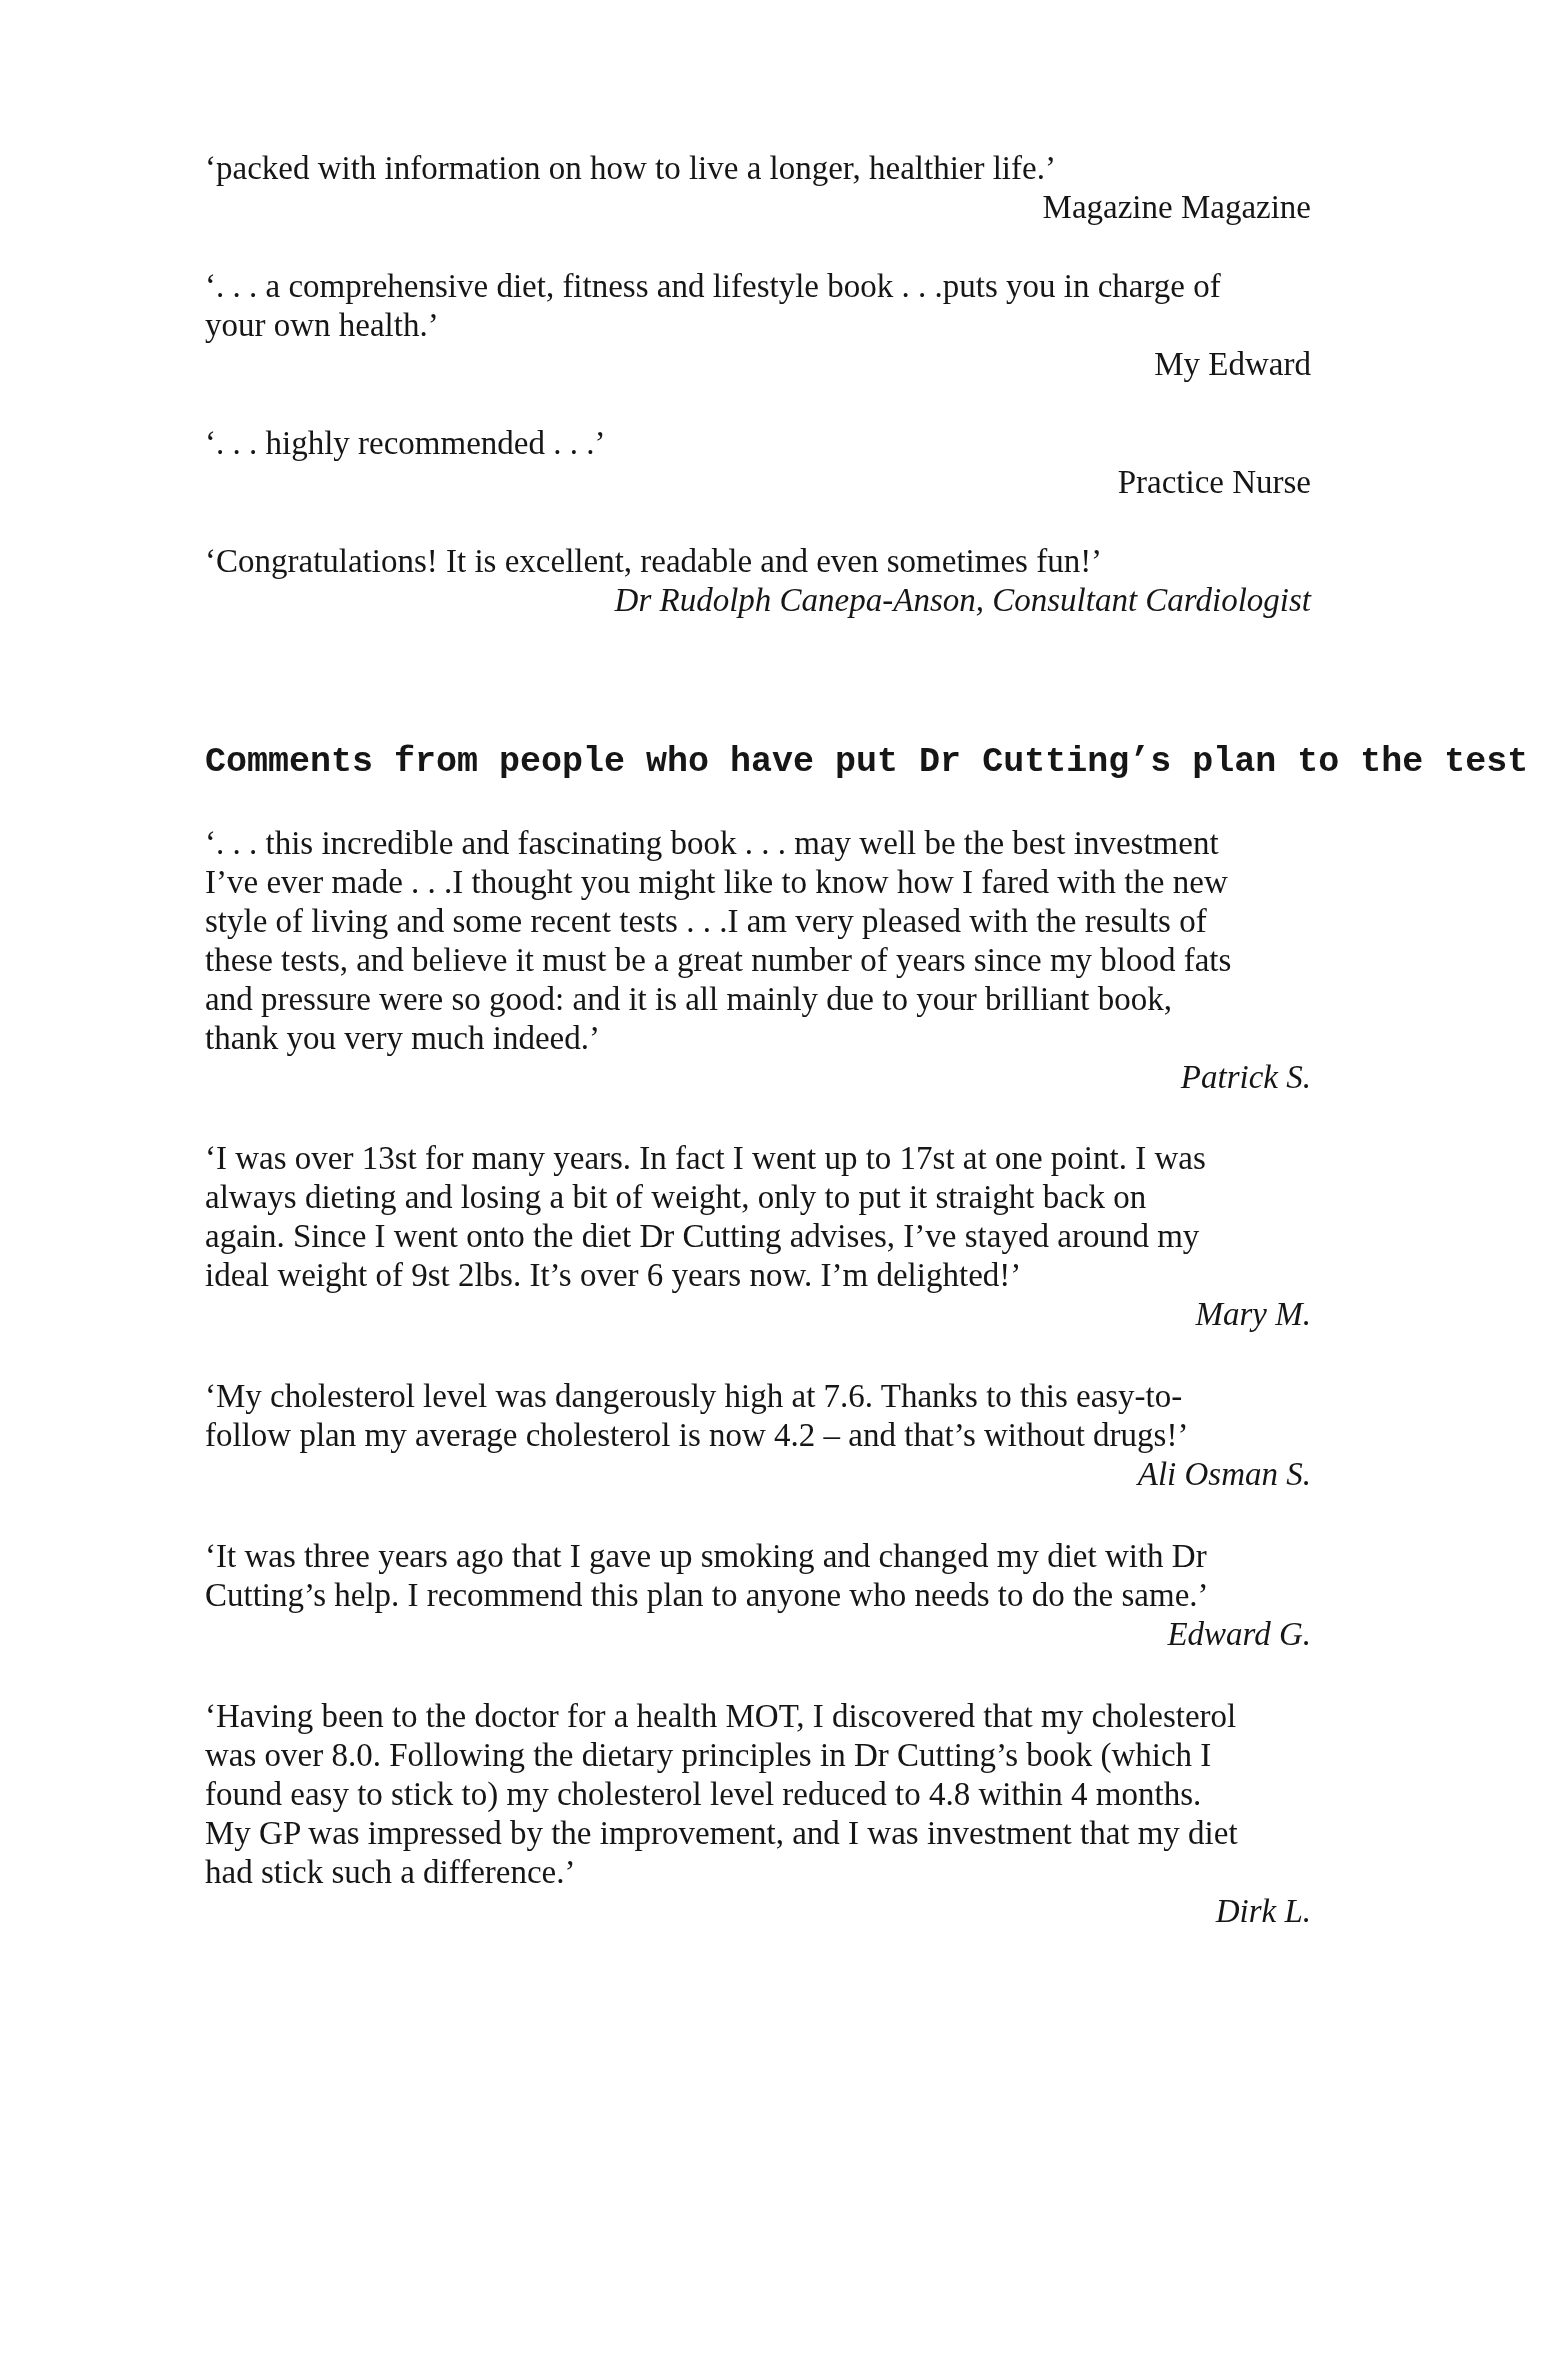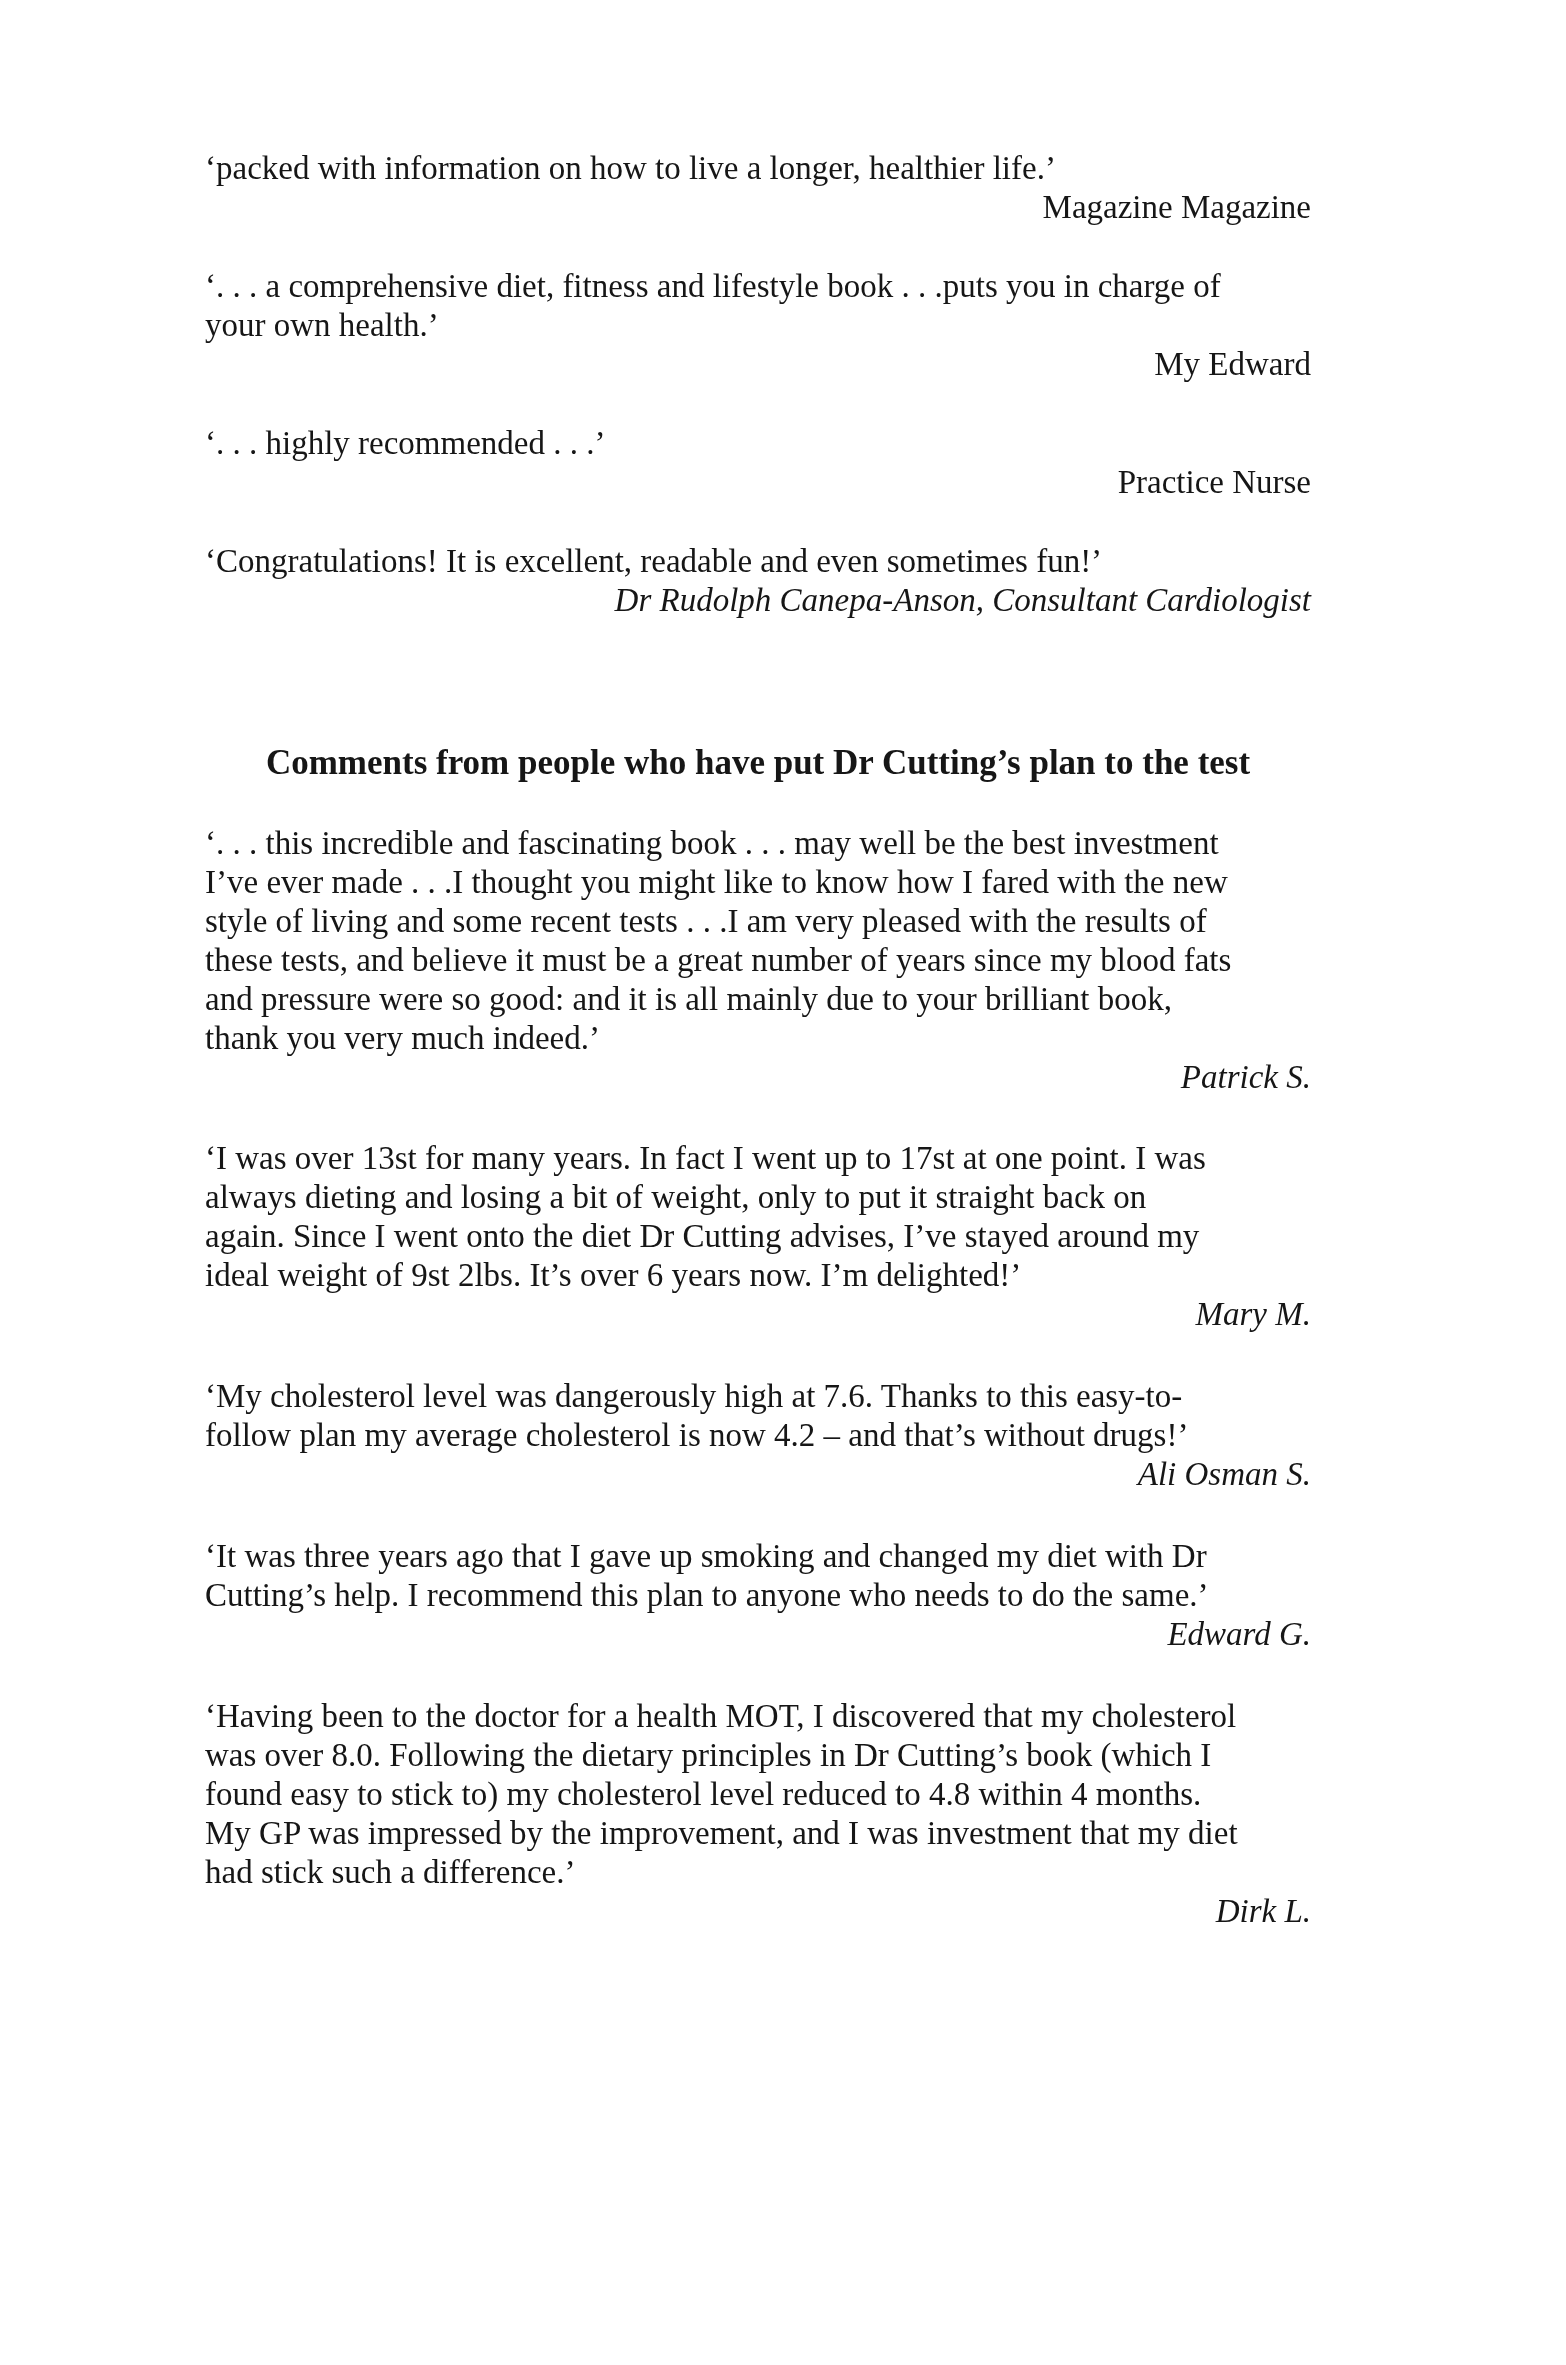--- a/index.html
+++ b/index.html
@@ -42,20 +42,21 @@
   .attr.italic {
     font-style: italic;
   }
   .heading {
     font-size: 35px;
     line-height: 43px;
     font-weight: bold;
     text-align: center;
     margin: 121px 0 40px 0;
     white-space: nowrap;
+    font-family: Liberation Mono, monospace;
   }
   .mb48 { margin-bottom: 42px; }
   .mb50 { margin-bottom: 43px; }
   .mb0  { margin-bottom: 0; }
 </style>
 </head>
 <body>
 
 <div class="page">
   <div class="content">

